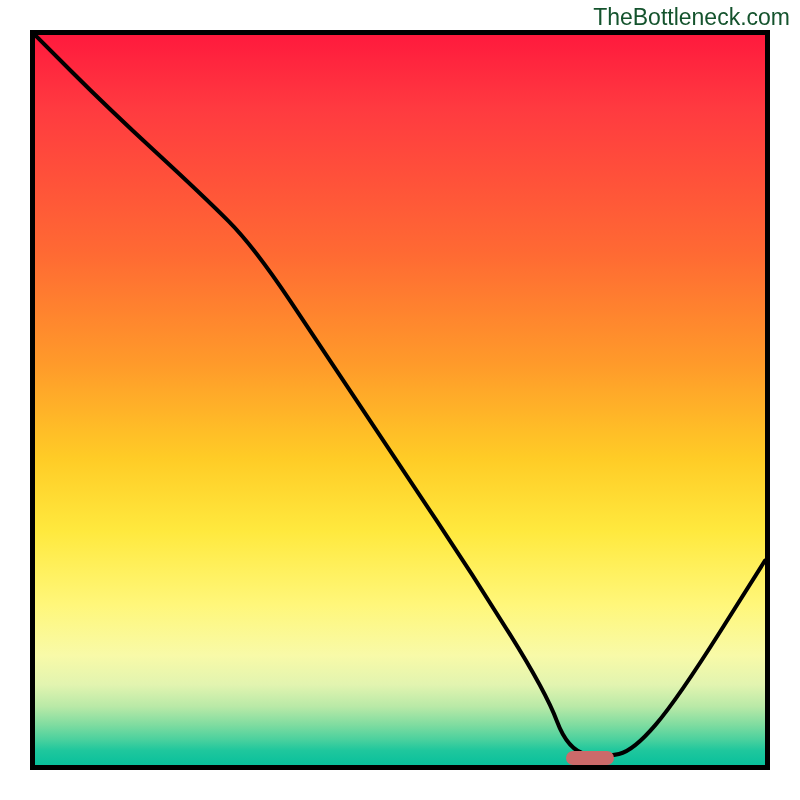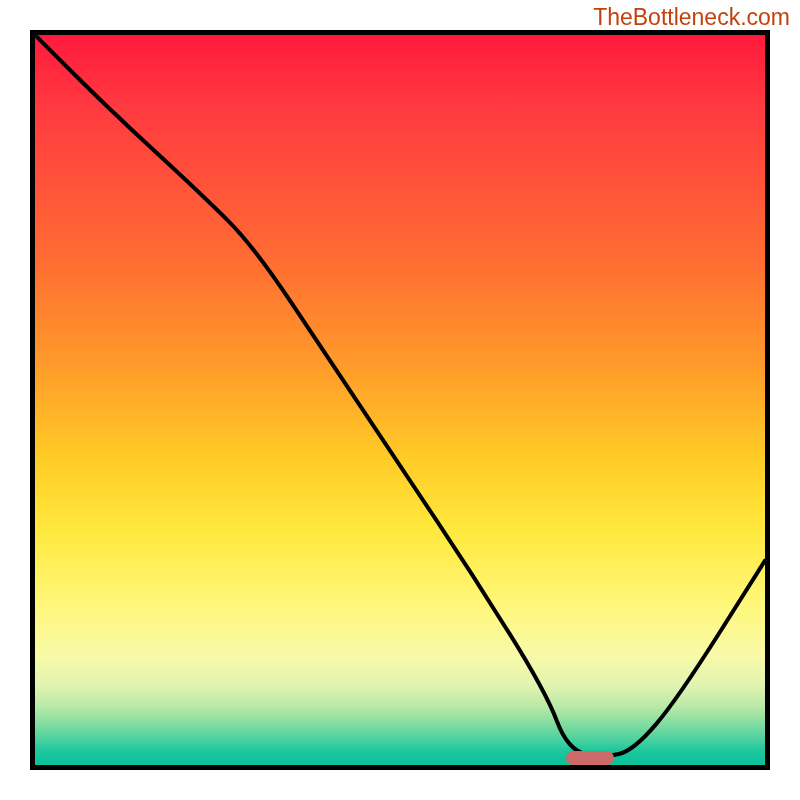--- a/index.html
+++ b/index.html
@@ -14,21 +14,21 @@
   .frame {
     position: relative;
     width: 800px;
     height: 800px;
   }
   .watermark {
     position: absolute;
     top: 4px;
     right: 10px;
     font-size: 23px;
-    color: #c2410c;
+    color: #14532d;
     letter-spacing: 0px;
     font-weight: 500;
   }
   .plot-area {
     position: absolute;
     left: 30px;
     top: 30px;
     width: 740px;
     height: 740px;
     border: 5px solid #000;

